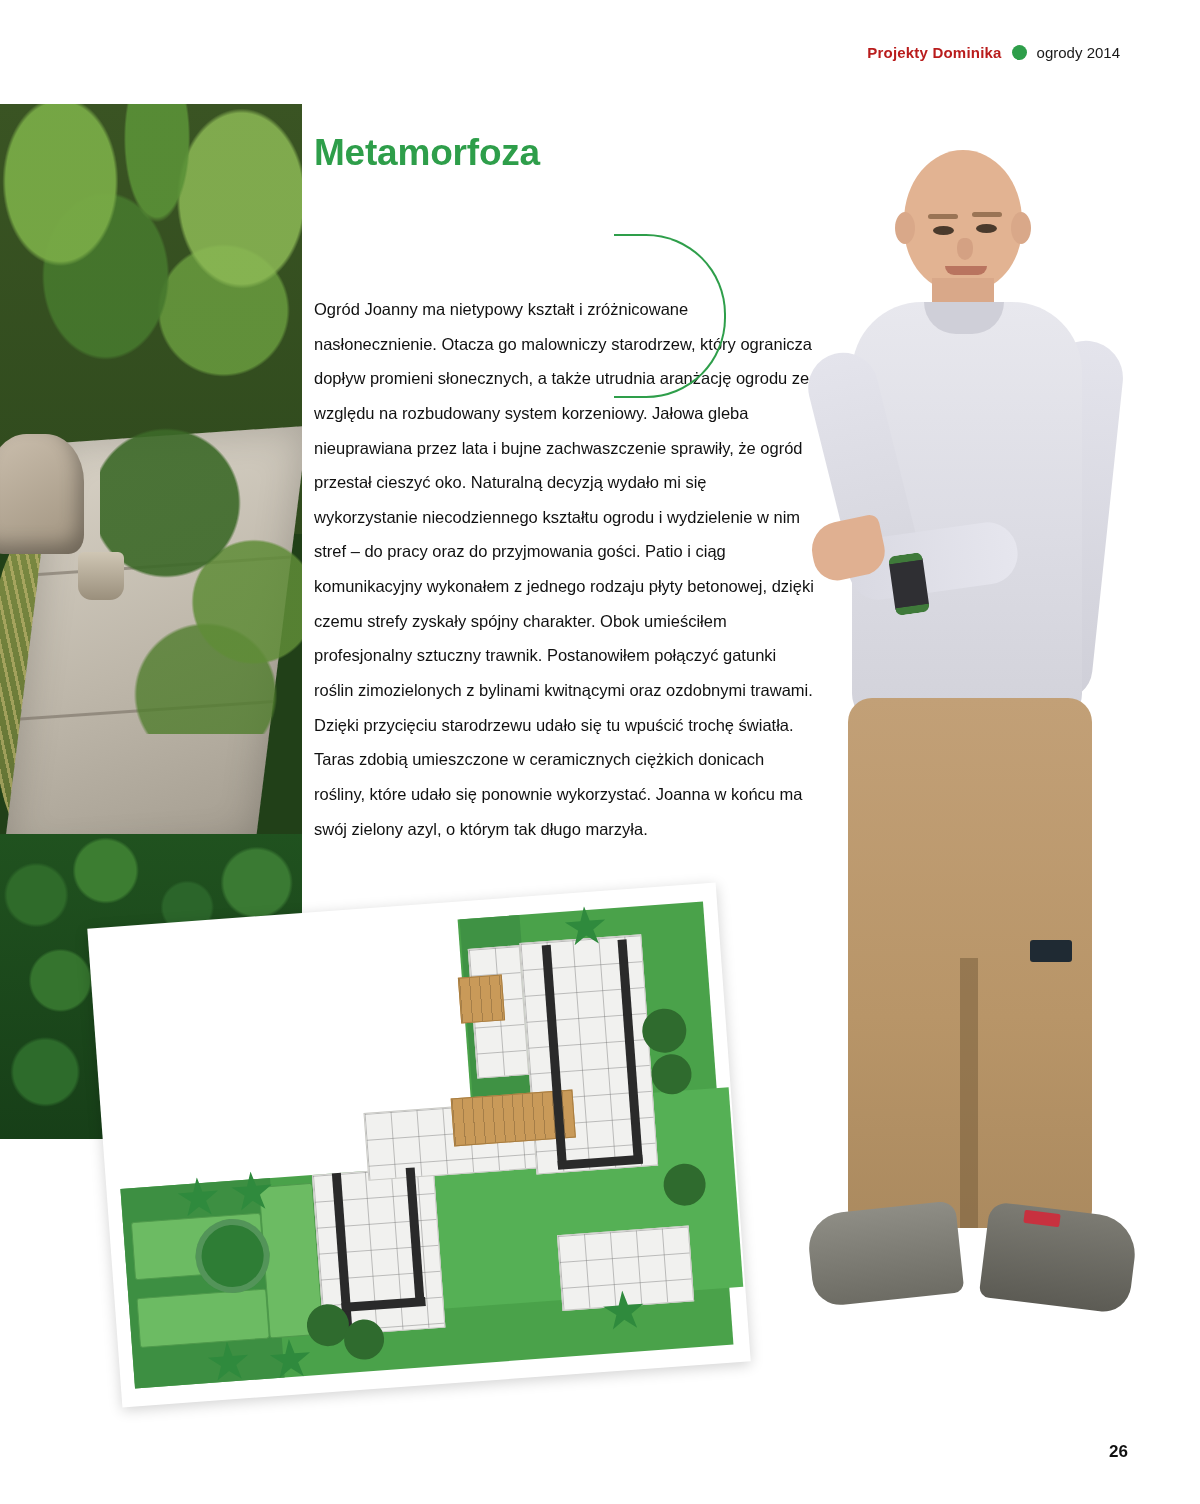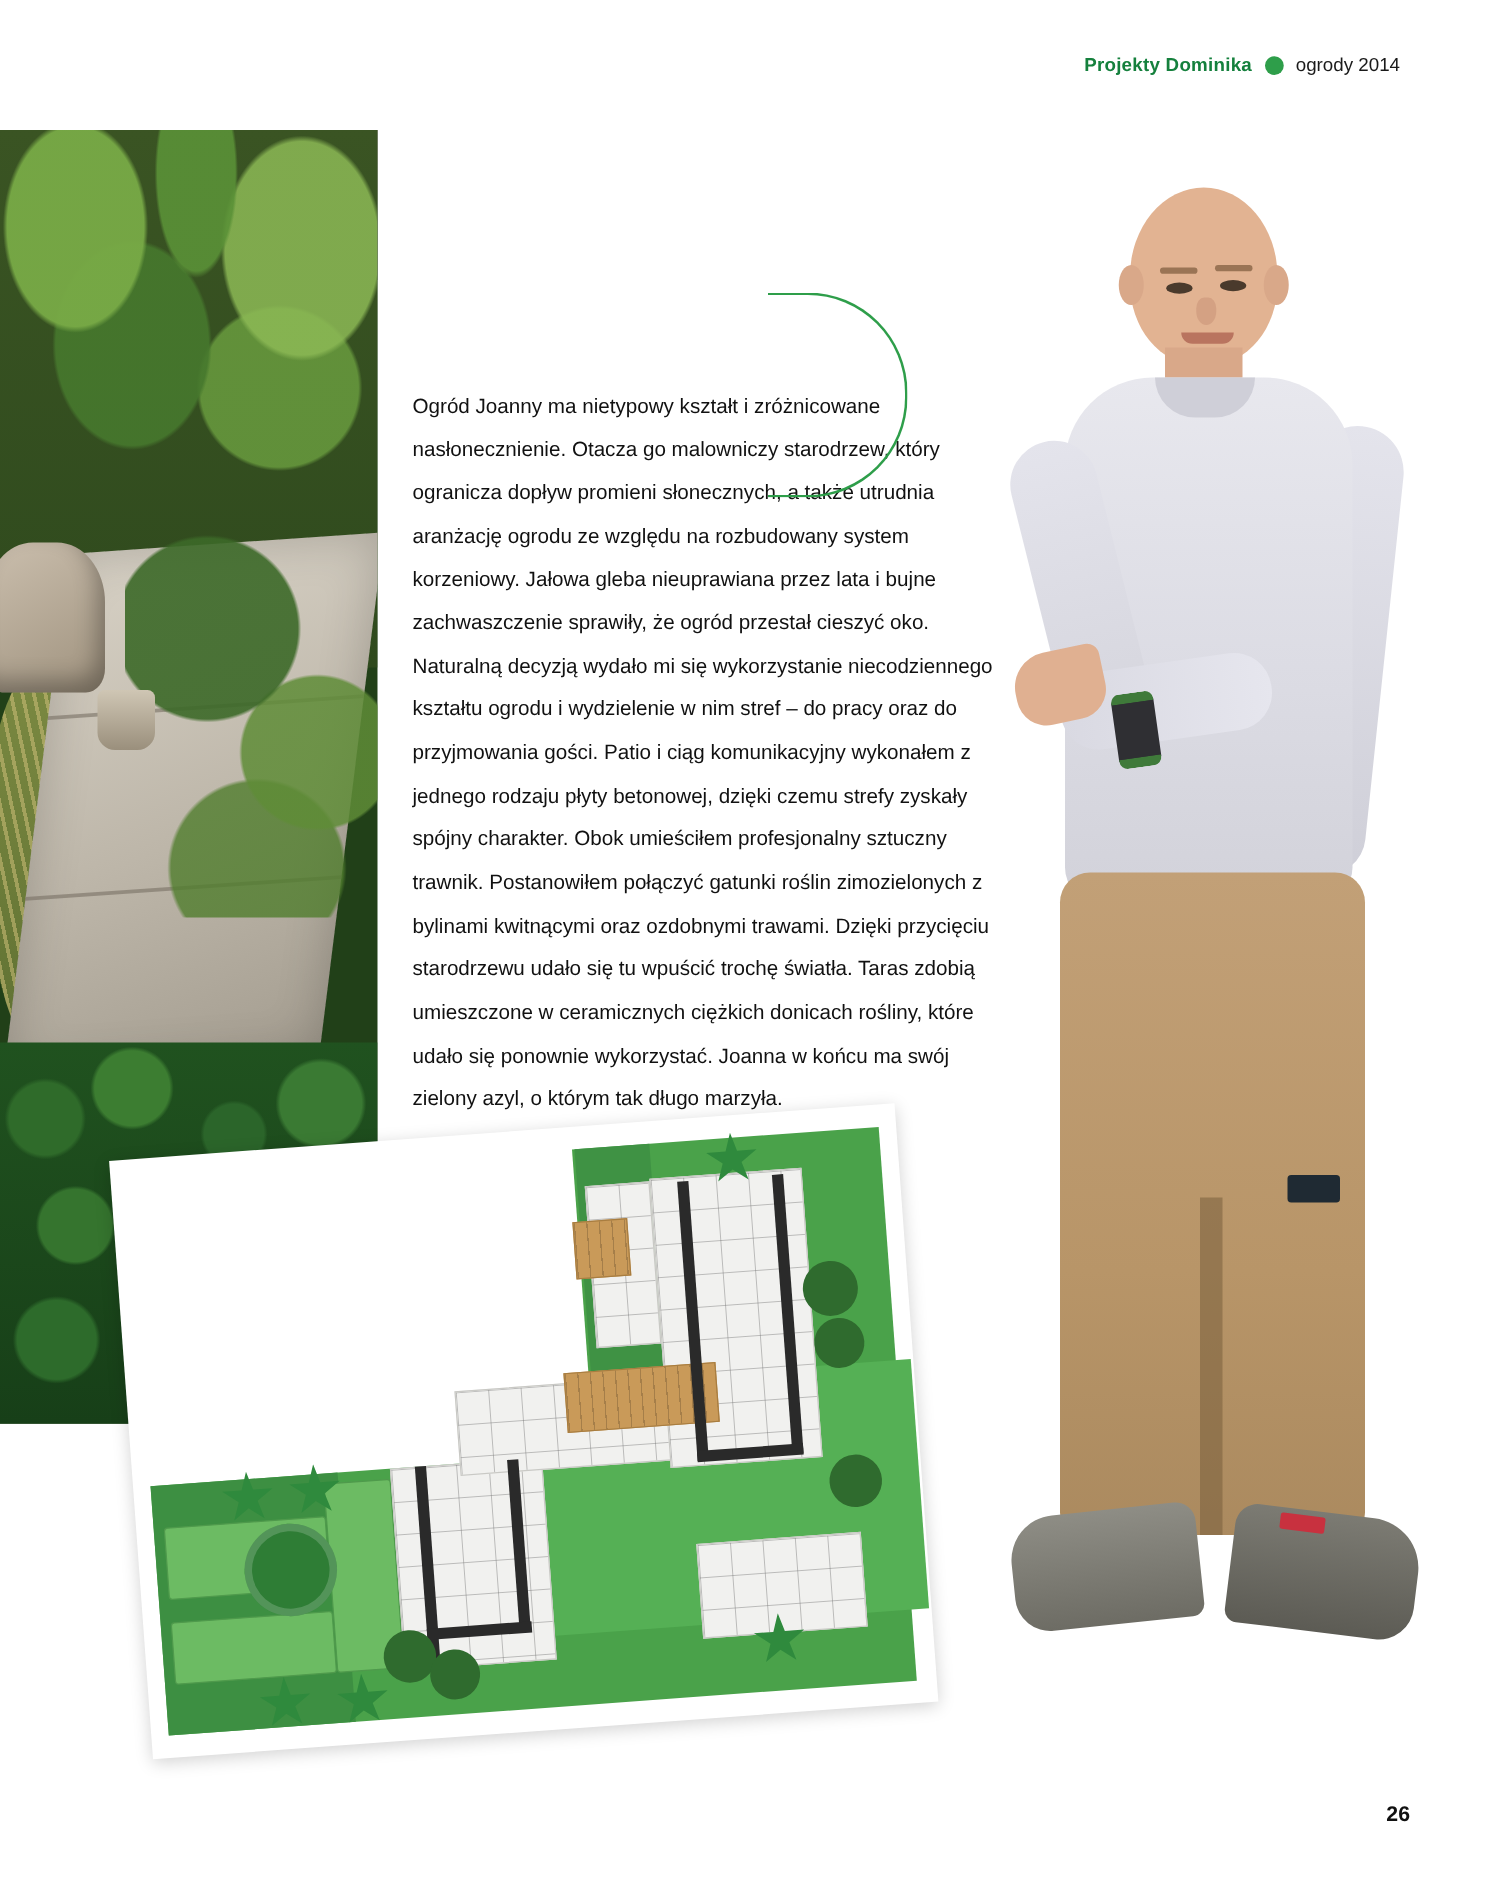--- a/index.html
+++ b/index.html
@@ -19,21 +19,21 @@
   .header {
     position: absolute;
     top: 44px;
     right: 80px;
     display: flex;
     align-items: center;
     gap: 10px;
     font-size: 15px;
   }
   .header-brand {
-    color: #15803d;
+    color: #b91c1c;
     font-weight: bold;
     letter-spacing: 0.2px;
   }
   .header-dot {
     width: 15px;
     height: 15px;
     border-radius: 50%;
     background: #2e9e4a;
     display: inline-block;
   }
@@ -157,21 +157,21 @@
   
   .body-text {
     position: absolute;
     left: 314px;
     top: 292px;
     width: 500px;
     font-size: 16.5px;
     line-height: 2.1;
     color: #111111;
   }
-  .body-text p { margin: 16px; }
+  .body-text p { margin: 0; }
 
   
   .plan {
     position: absolute;
     left: 104px;
     top: 905px;
     width: 630px;
     height: 480px;
     transform: rotate(-4.2deg);
   }
@@ -367,21 +367,21 @@
   <div class="pg-path"></div>
   <div class="pg-beds"></div>
   <div class="pg-chair"></div>
   <div class="pg-pot"></div>
   <div class="pg-ivy"></div>
 </div>
 
 <div class="title-wrap">
   <div class="bracket"></div>
   <h1 class="title">
-    <br>
+    <span>Metamorfoza</span><br>
   </h1>
 </div>
 
 <div class="body-text">
   <p>Ogród Joanny ma nietypowy kształt i zróżnicowane nasłonecznienie. Otacza go malowniczy starodrzew, który ogranicza dopływ promieni słonecznych, a także utrudnia aranżację ogrodu ze względu na rozbudowany system korzeniowy. Jałowa gleba nieuprawiana przez lata i bujne zachwaszczenie sprawiły, że ogród przestał cieszyć oko. Naturalną decyzją wydało mi się wykorzystanie niecodziennego kształtu ogrodu i wydzielenie w nim stref – do pracy oraz do przyjmowania gości. Patio i ciąg komunikacyjny wykonałem z jednego rodzaju płyty betonowej, dzięki czemu strefy zyskały spójny charakter. Obok umieściłem profesjonalny sztuczny trawnik. Postanowiłem połączyć gatunki roślin zimozielonych z bylinami kwitnącymi oraz ozdobnymi trawami. Dzięki przycięciu starodrzewu udało się tu wpuścić trochę światła. Taras zdobią umieszczone w ceramicznych ciężkich donicach rośliny, które udało się ponownie wykorzystać. Joanna w końcu ma swój zielony azyl, o którym tak długo marzyła.</p>
 </div>
 
 <div class="plan">
   <div class="plan-paper"></div>
   <div class="plan-lawn-top"></div>

